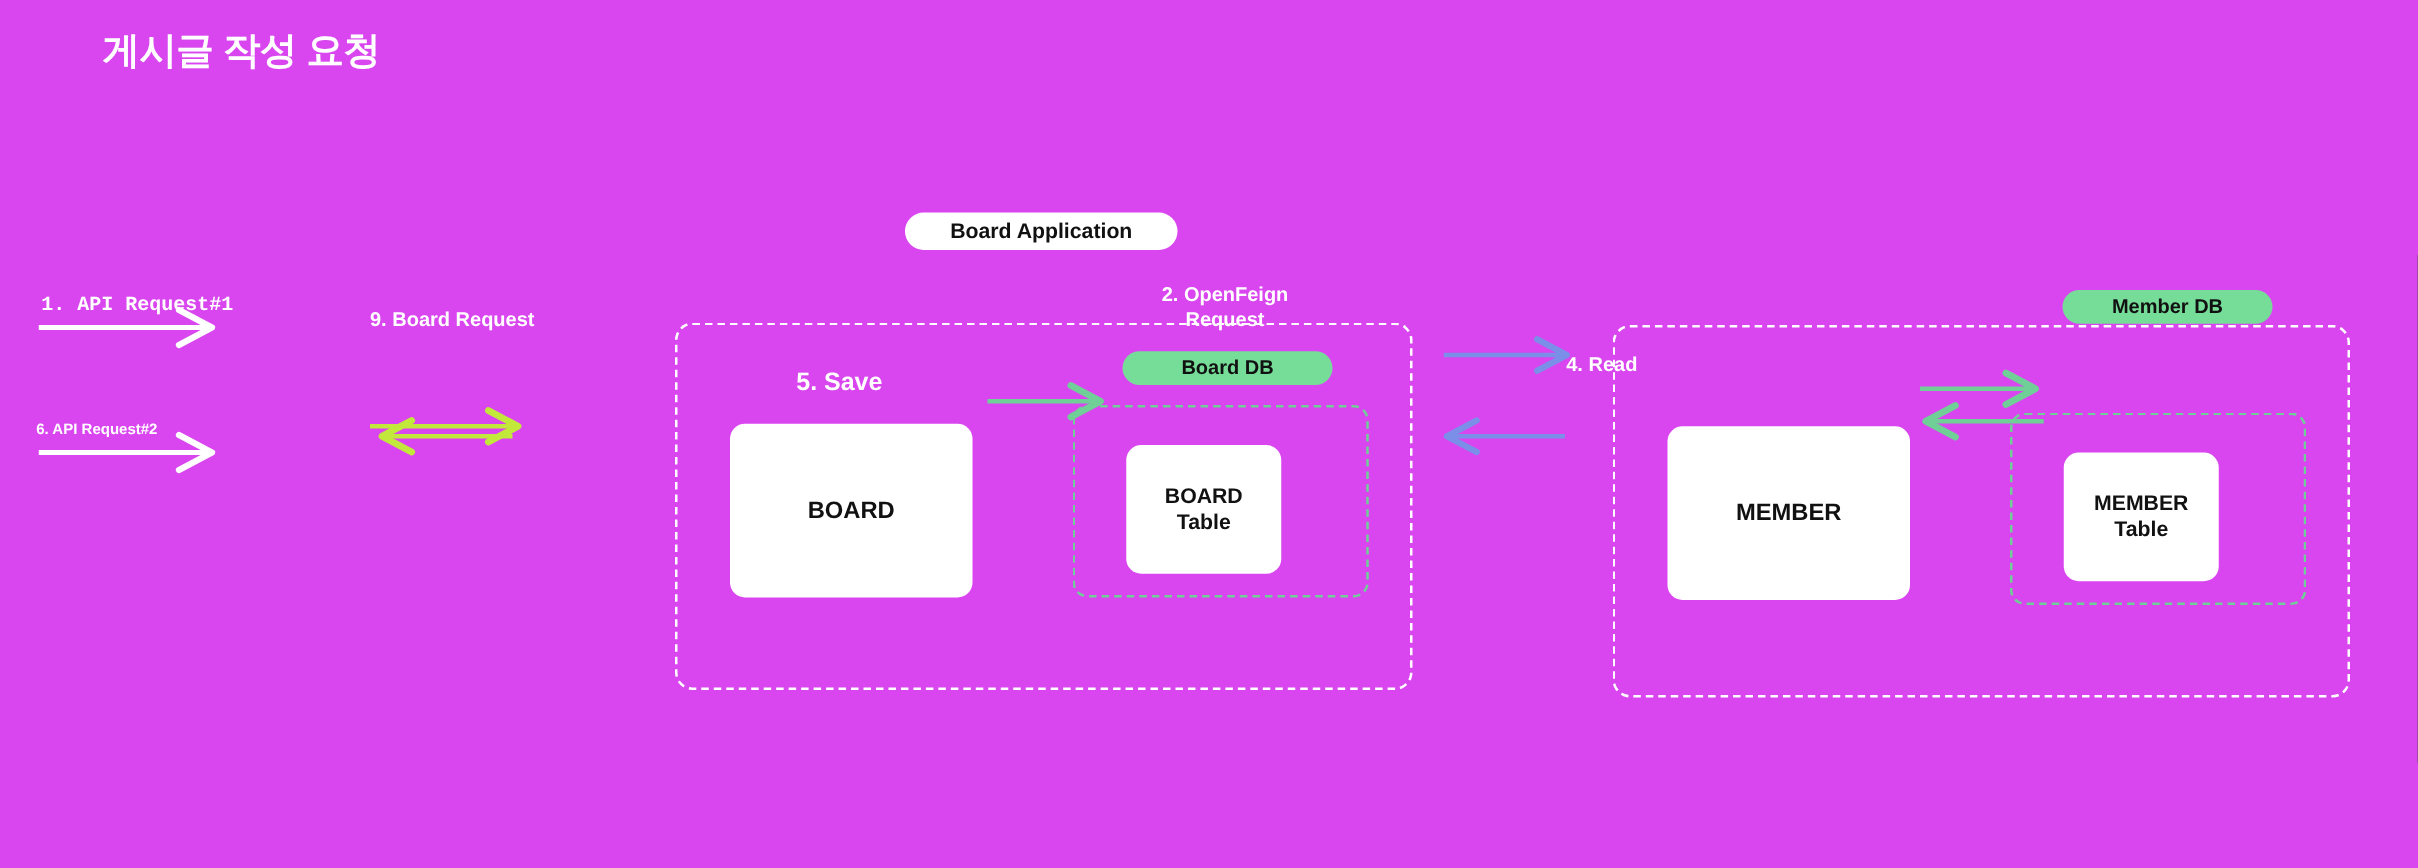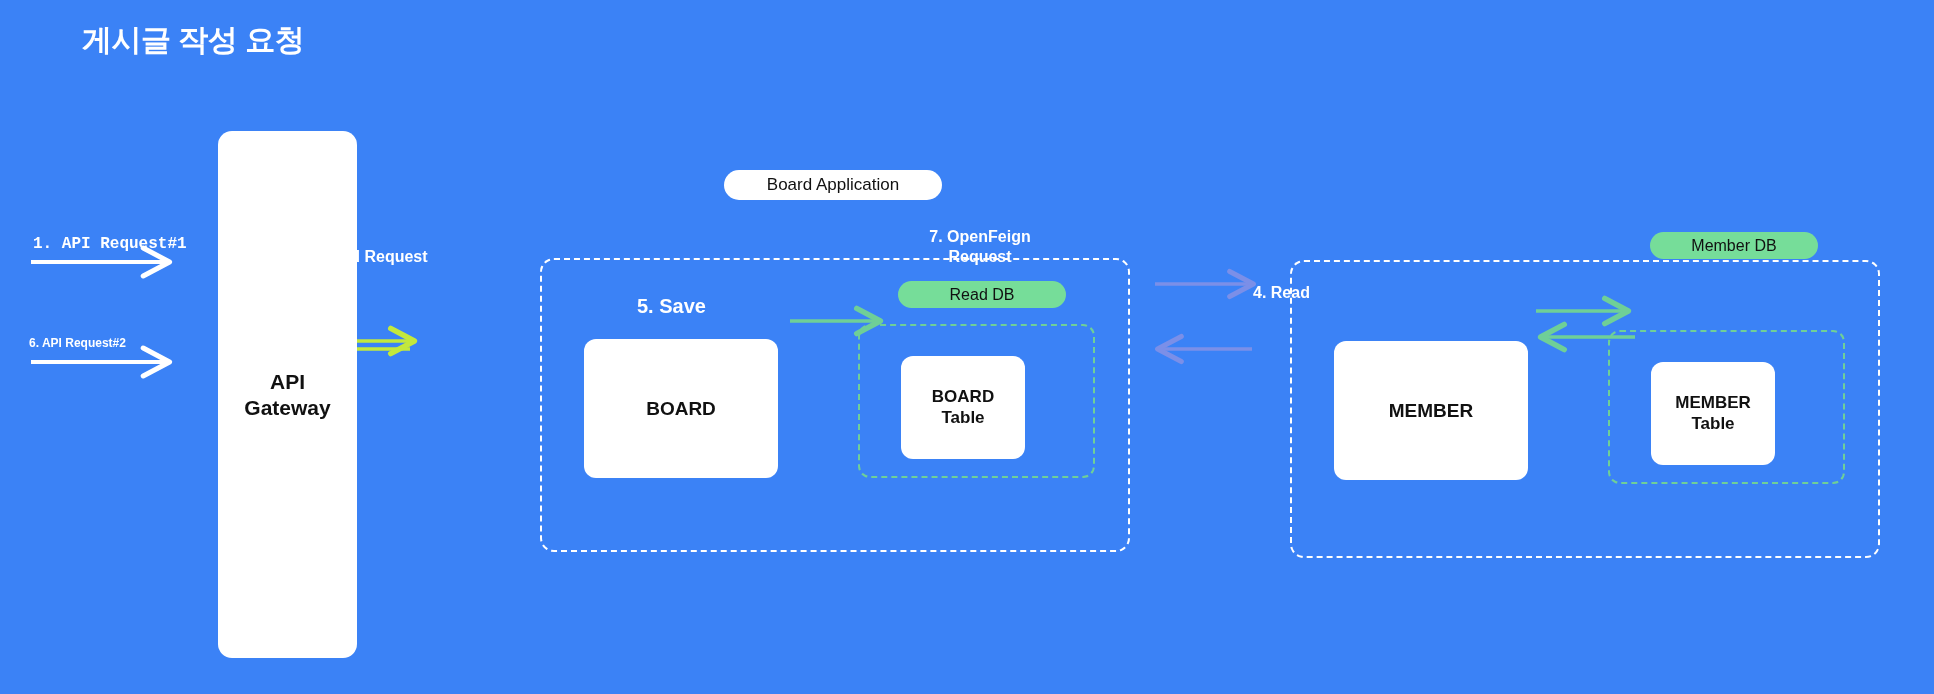--- a/index.html
+++ b/index.html
@@ -11,21 +11,21 @@
     width: 1934px;
     height: 694px;
     position: relative;
     overflow: hidden;
     font-family: "Liberation Sans", "DejaVu Sans", sans-serif;
     -webkit-font-smoothing: antialiased;
   }
   .canvas {
     position: absolute;
     inset: 0;
-    background: #3b82f6;
+    background: #d946ef;
   }
 
   
   .page-title {
     position: absolute;
     left: 82px;
     top: 20px;
     font-size: 30px;
     font-weight: 700;
     color: #ffffff;
@@ -81,21 +81,21 @@
   .board-db-container  { left: 858px;  top: 324px; width: 237px; height: 154px; }
   .member-db-container { left: 1608px; top: 330px; width: 237px; height: 154px; }
 
   
   .pill {
     position: absolute;
     display: flex;
     align-items: center;
     justify-content: center;
     border-radius: 999px;
-    font-weight: 400;
+    font-weight: 700;
     color: #111111;
     white-space: nowrap;
     box-sizing: border-box;
   }
   .pill-white { background: #ffffff; }
   .pill-green { background: #76dd99; }
 
   .board-app-pill   { left: 724px;  top: 170px; width: 218px; height: 30px; font-size: 17px; }
   .member-app-pill  { left: 1478px; top: 172px; width: 224px; height: 31px; font-size: 17px; }
   .board-db-pill    { left: 898px;  top: 281px; width: 168px; height: 27px; font-size: 16px; }
@@ -220,29 +220,23 @@
   </svg>
 
   <div class="app-container board-app-container"></div>
   <div class="app-container member-app-container"></div>
 
   <div class="db-container board-db-container"></div>
   <div class="db-container member-db-container"></div>
 
   <div class="pill pill-white board-app-pill">Board Application</div>
 
-  <div class="pill pill-green board-db-pill">Read DB</div>
+  <div class="pill pill-green board-db-pill">Board DB</div>
   <div class="pill pill-green member-db-pill">Member DB</div>
 
-  <div class="node gateway-node">
-    <div>
-      <div>API</div>
-      <div>Gateway</div>
-    </div>
-  </div>
 
   <div class="node board-node">BOARD</div>
 
   <div class="node board-table-node">
     <div>
       <div>BOARD</div>
       <div>Table</div>
     </div>
   </div>
 
@@ -252,19 +246,19 @@
     <div>
       <div>MEMBER</div>
       <div>Table</div>
     </div>
   </div>
 
   <div class="arrow-label lbl-1">1.  API Request#1</div>
   <div class="arrow-label lbl-6">6.  API Request#2</div>
   <div class="arrow-label lbl-2">9.  Board Request</div>
   <div class="arrow-label lbl-3">
-    <div>7.  OpenFeign</div>
+    <div>2.  OpenFeign</div>
     <div>Request</div>
   </div>
   <div class="arrow-label lbl-5">5. Save</div>
   <div class="arrow-label lbl-4">4. Read</div>
 
 </div>
 
 </body></html>

